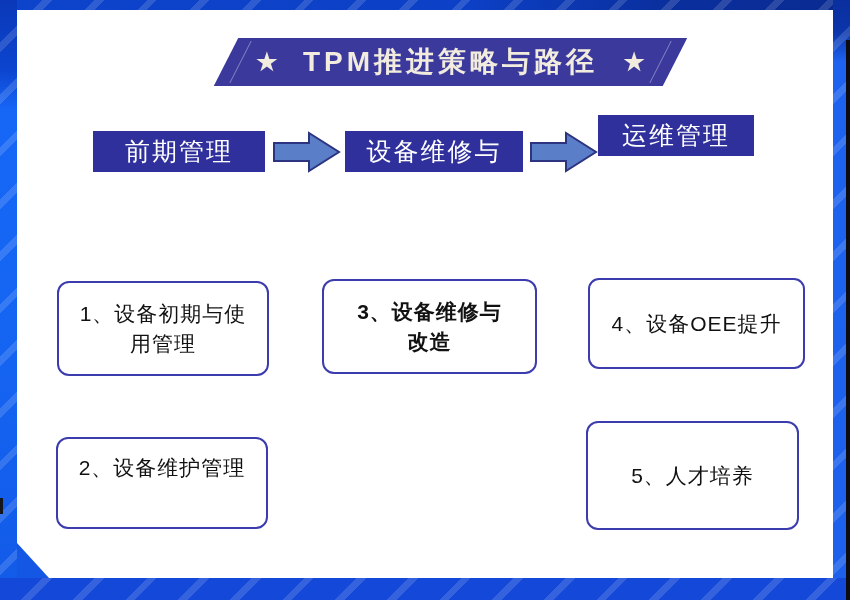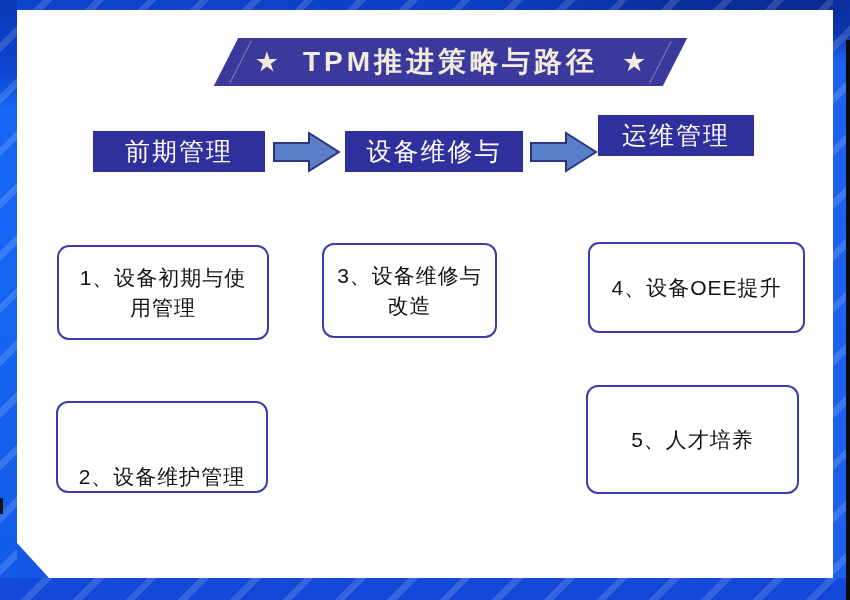--- a/index.html
+++ b/index.html
@@ -60,27 +60,27 @@
   .stage-3 { left:598px; top:115px; width:156px; }
 
   .arrow { position:absolute; top:129px; width:72px; height:46px; }
   .arrow-1 { left:271px; }
   .arrow-2 { left:528px; }
 
   
   .cbox {
     position:absolute; background:#ffffff; border:2px solid #3c3cae; border-radius:12px;
     display:flex; align-items:center; justify-content:center;
-    color:#111111; font-size:21px; line-height:1.4; text-align:center;
+    color:#111111; font-size:21px; line-height:1.4; text-align:center;margin-top:36px;
   }
   .cbox-text { white-space:pre-line; letter-spacing:1px; }
   .cbox-1 { left:57px;  top:245px; width:212px; height:95px; }
-  .cbox-2 { left:56px;  top:401px; width:212px; height:92px; align-items:flex-end; }
+  .cbox-2 { left:56px;  top:401px; width:212px; height:92px; align-items:flex-start; }
   .cbox-2 .cbox-text { margin-top:14px; }
-  .cbox-3 { left:322px; top:243px; width:175px; height:95px; }
+  .cbox-3 { left:322px; top:243px; width:215px; height:95px;font-weight:bold; }
   .cbox-4 { left:588px; top:242px; width:217px; height:91px;border-radius:11px; }
   .cbox-5 { left:586px; top:385px; width:213px; height:109px; }
 </style>
 </head>
 <body>
 
 <div class="frame frame-top"></div>
 <div class="frame frame-left"></div>
 <div class="frame frame-right"></div>
 <div class="frame frame-bottom"></div>

